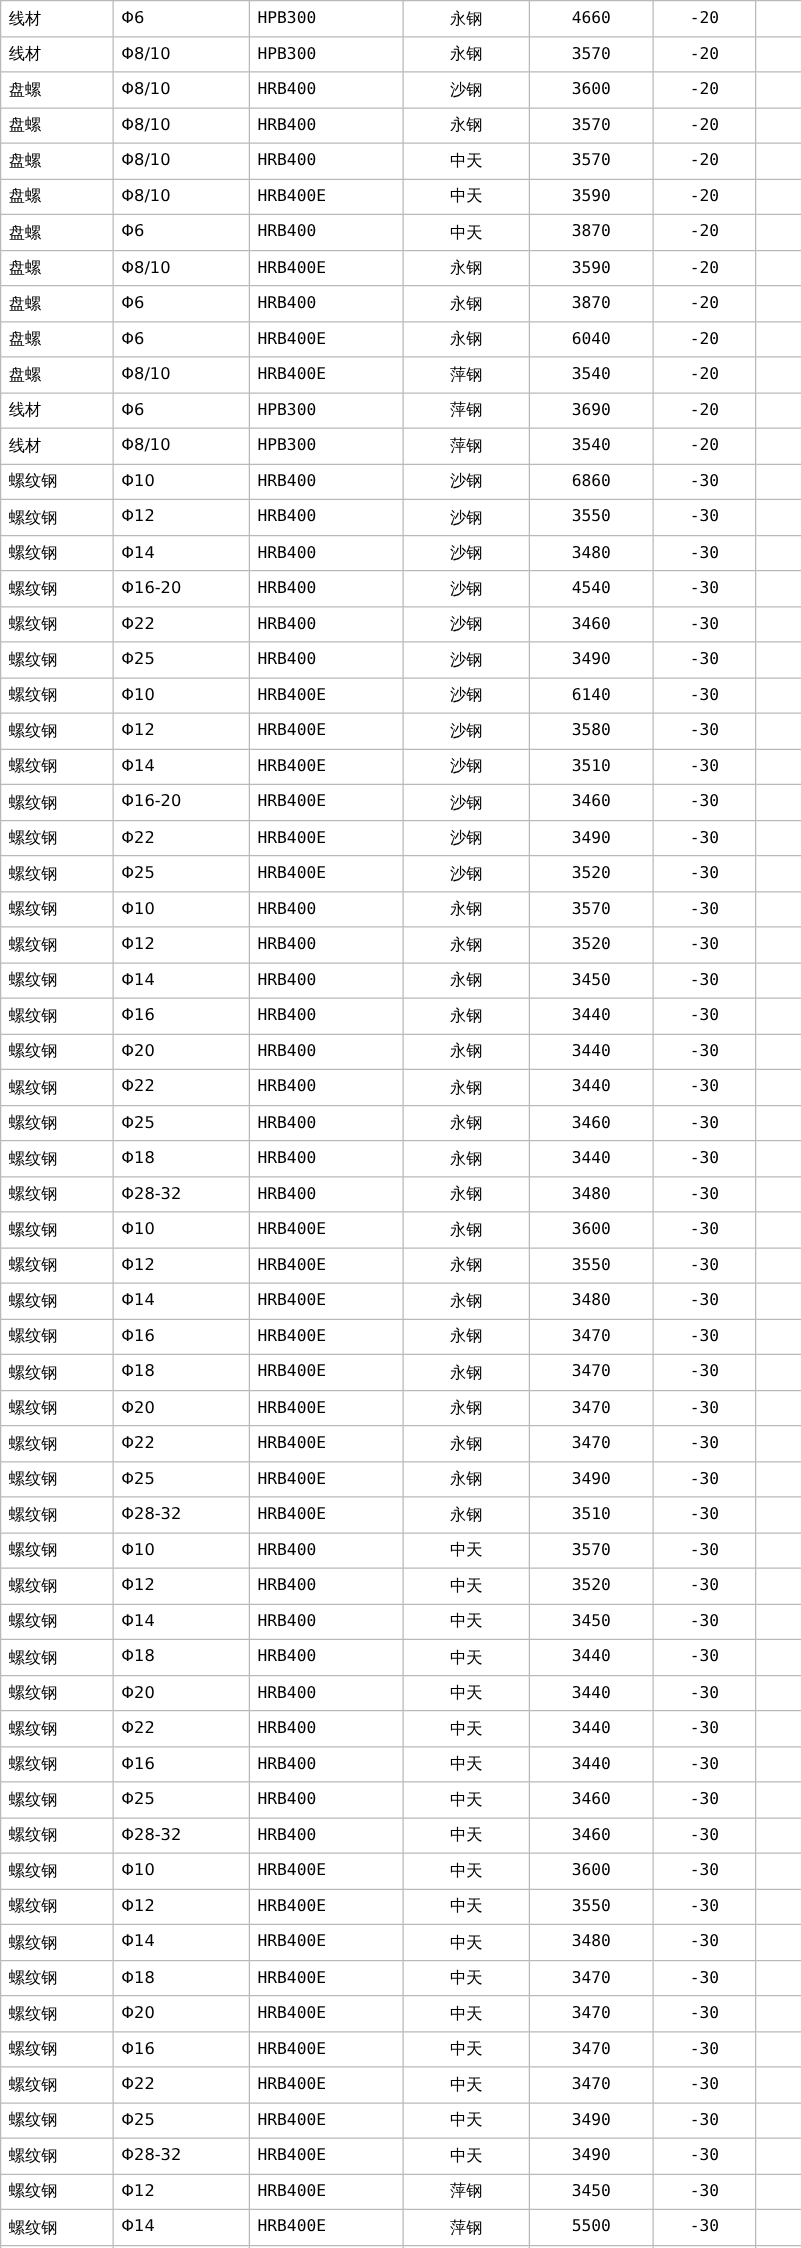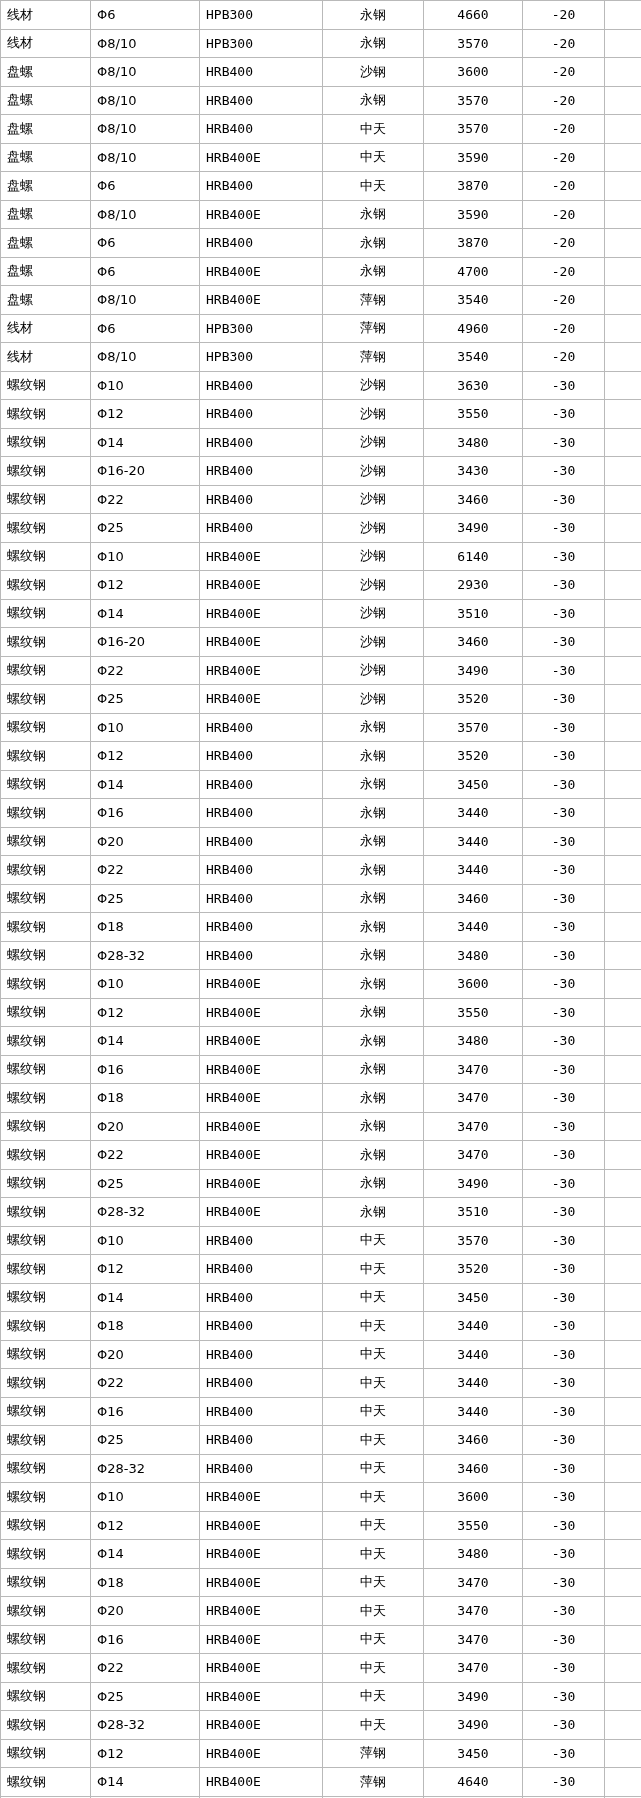--- a/index.html
+++ b/index.html
@@ -149,57 +149,57 @@
         <td class="c-factory">永钢</td>
         <td class="c-price">3870</td>
         <td class="c-change">-20</td>
         <td class="c-standard">国标</td>
       </tr>
       <tr>
         <td class="c-product">盘螺</td>
         <td class="c-spec">Φ6</td>
         <td class="c-grade">HRB400E</td>
         <td class="c-factory">永钢</td>
-        <td class="c-price">4700</td>
+        <td class="c-price">6040</td>
         <td class="c-change">-20</td>
         <td class="c-standard">国标</td>
       </tr>
       <tr>
         <td class="c-product">盘螺</td>
         <td class="c-spec">Φ8/10</td>
         <td class="c-grade">HRB400E</td>
         <td class="c-factory">萍钢</td>
         <td class="c-price">3540</td>
         <td class="c-change">-20</td>
         <td class="c-standard">国标</td>
       </tr>
       <tr>
         <td class="c-product">线材</td>
         <td class="c-spec">Φ6</td>
         <td class="c-grade">HPB300</td>
         <td class="c-factory">萍钢</td>
-        <td class="c-price">4960</td>
+        <td class="c-price">3690</td>
         <td class="c-change">-20</td>
         <td class="c-standard">国标</td>
       </tr>
       <tr>
         <td class="c-product">线材</td>
         <td class="c-spec">Φ8/10</td>
         <td class="c-grade">HPB300</td>
         <td class="c-factory">萍钢</td>
         <td class="c-price">3540</td>
         <td class="c-change">-20</td>
         <td class="c-standard">国标</td>
       </tr>
       <tr>
         <td class="c-product">螺纹钢</td>
         <td class="c-spec">Φ10</td>
         <td class="c-grade">HRB400</td>
         <td class="c-factory">沙钢</td>
-        <td class="c-price">3630</td>
+        <td class="c-price">6860</td>
         <td class="c-change">-30</td>
         <td class="c-standard">国标</td>
       </tr>
       <tr>
         <td class="c-product">螺纹钢</td>
         <td class="c-spec">Φ12</td>
         <td class="c-grade">HRB400</td>
         <td class="c-factory">沙钢</td>
         <td class="c-price">3550</td>
         <td class="c-change">-30</td>
@@ -212,21 +212,21 @@
         <td class="c-factory">沙钢</td>
         <td class="c-price">3480</td>
         <td class="c-change">-30</td>
         <td class="c-standard">国标</td>
       </tr>
       <tr>
         <td class="c-product">螺纹钢</td>
         <td class="c-spec">Φ16-20</td>
         <td class="c-grade">HRB400</td>
         <td class="c-factory">沙钢</td>
-        <td class="c-price">3430</td>
+        <td class="c-price">4540</td>
         <td class="c-change">-30</td>
         <td class="c-standard">国标</td>
       </tr>
       <tr>
         <td class="c-product">螺纹钢</td>
         <td class="c-spec">Φ22</td>
         <td class="c-grade">HRB400</td>
         <td class="c-factory">沙钢</td>
         <td class="c-price">3460</td>
         <td class="c-change">-30</td>
@@ -248,21 +248,21 @@
         <td class="c-factory">沙钢</td>
         <td class="c-price">6140</td>
         <td class="c-change">-30</td>
         <td class="c-standard">国标</td>
       </tr>
       <tr>
         <td class="c-product">螺纹钢</td>
         <td class="c-spec">Φ12</td>
         <td class="c-grade">HRB400E</td>
         <td class="c-factory">沙钢</td>
-        <td class="c-price">2930</td>
+        <td class="c-price">3580</td>
         <td class="c-change">-30</td>
         <td class="c-standard">国标</td>
       </tr>
       <tr>
         <td class="c-product">螺纹钢</td>
         <td class="c-spec">Φ14</td>
         <td class="c-grade">HRB400E</td>
         <td class="c-factory">沙钢</td>
         <td class="c-price">3510</td>
         <td class="c-change">-30</td>
@@ -626,21 +626,21 @@
         <td class="c-factory">萍钢</td>
         <td class="c-price">3450</td>
         <td class="c-change">-30</td>
         <td class="c-standard">国标</td>
       </tr>
       <tr>
         <td class="c-product">螺纹钢</td>
         <td class="c-spec">Φ14</td>
         <td class="c-grade">HRB400E</td>
         <td class="c-factory">萍钢</td>
-        <td class="c-price">4640</td>
+        <td class="c-price">5500</td>
         <td class="c-change">-30</td>
         <td class="c-standard">国标</td>
       </tr>
       <tr>
         <td class="c-product">螺纹钢</td>
         <td class="c-spec">Φ18</td>
         <td class="c-grade">HRB400E</td>
         <td class="c-factory">萍钢</td>
         <td class="c-price">3410</td>
         <td class="c-change">-30</td>

